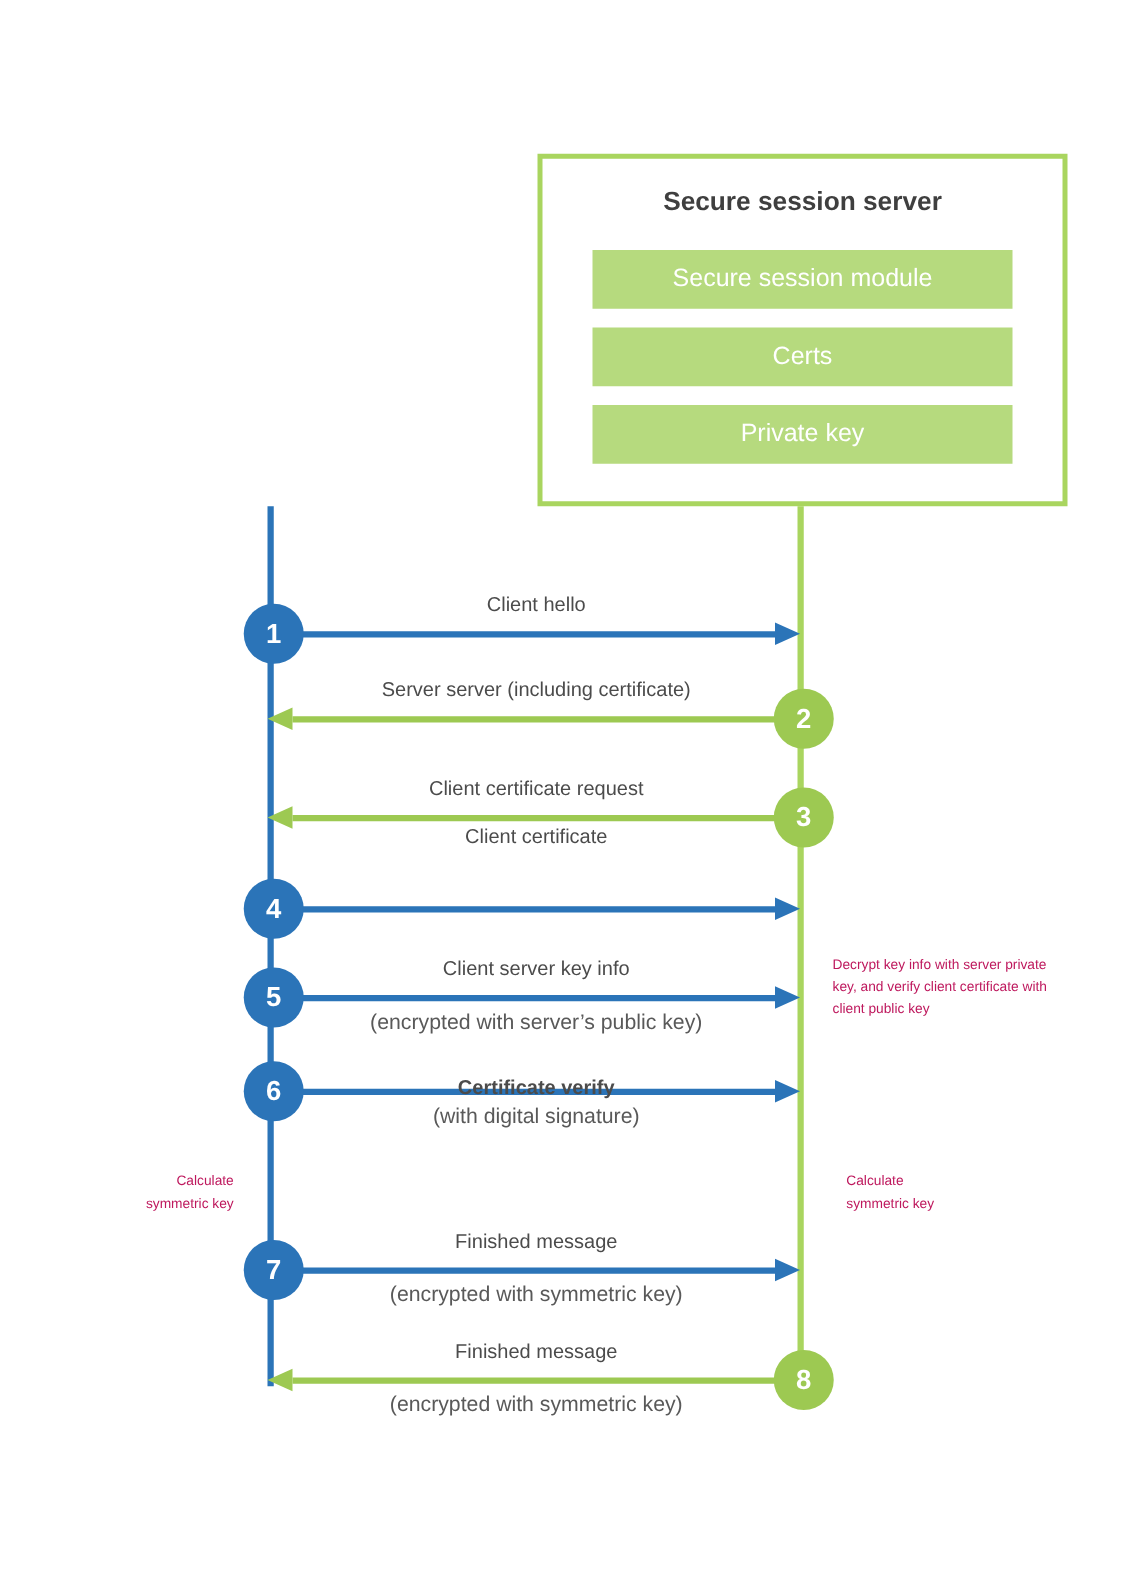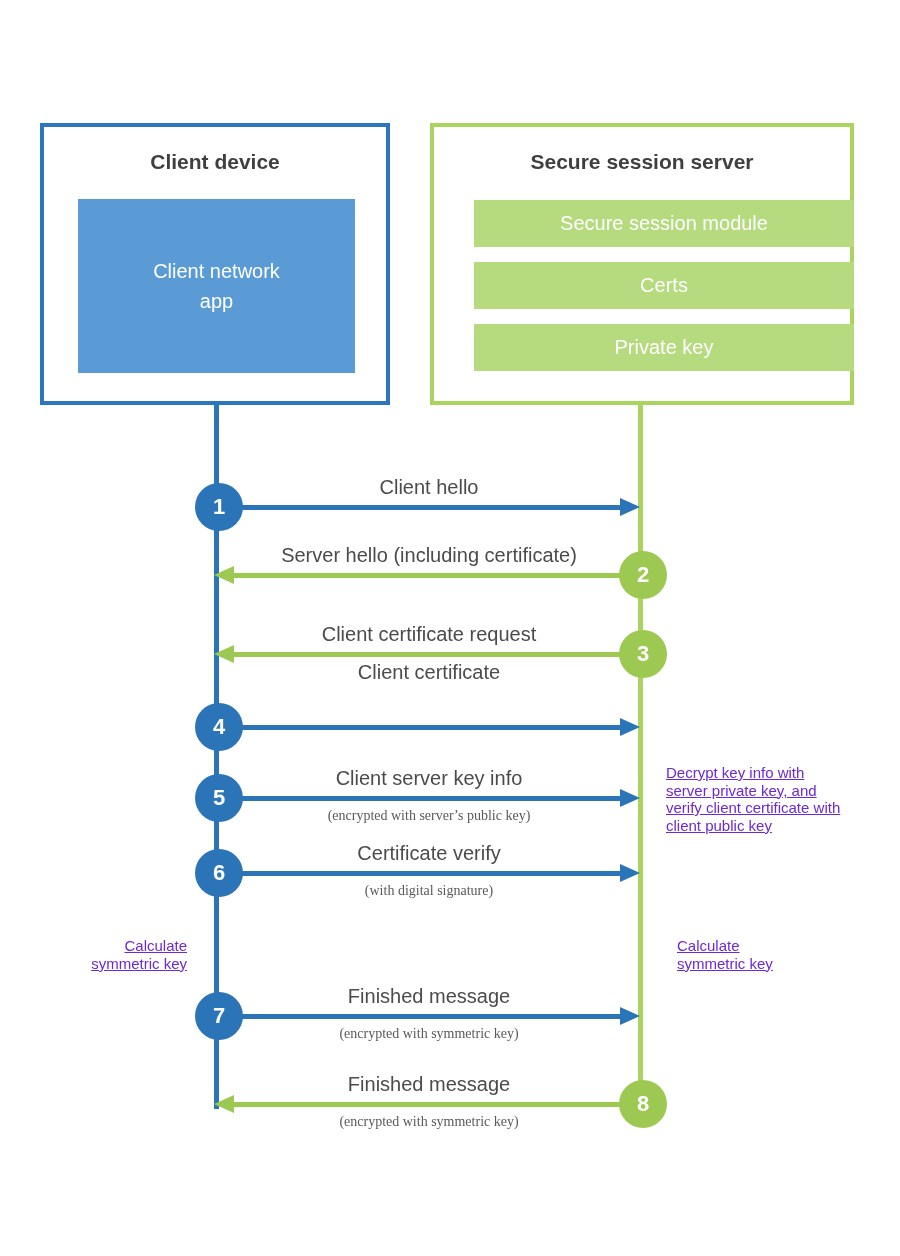--- a/index.html
+++ b/index.html
@@ -24,21 +24,21 @@
     position:absolute; left:0; top:23px; width:100%;
     text-align:center; font-size:21px; font-weight:bold; color:#3f3f3f;
   }
   .client-inner {
     position:absolute; left:34px; top:72px; width:277px; height:174px;
     background:#5b9bd5; color:#ffffff; font-size:20px; line-height:1.5;
     display:flex; align-items:center; justify-content:center;
     text-align:center; white-space:pre-line;
   }
   .module {
-    position:absolute; left:40px; width:380px; height:47px;
+    position:absolute; left:40px; width:336px; height:47px;
     background:#b6da7e; color:#ffffff; font-size:20px;
     display:flex; align-items:center; justify-content:center;
   }
 
   
   .vline { position:absolute; width:5px; }
   .vline.blue  { left:214px; top:405px; height:704px; background:#2b74b8; }
   .vline.green { left:638px; top:405px; height:699px; background:#a9d55f; }
 
   
@@ -55,44 +55,39 @@
   .arrow-line.green { background:#9dc952; }
   .arrow-head {
     position:absolute; width:0; height:0;
     border-top:9px solid transparent; border-bottom:9px solid transparent;
   }
   .arrow-head.right { border-left:20px solid #2b74b8; }
   .arrow-head.left  { border-right:20px solid #9dc952; }
 
   .step-label {
     position:absolute; left:229px; width:400px; text-align:center;
-    font-size:20px; color:#4b4b4b;
+    font-size:16px; color:#4b4b4b;
   }
   .step-sublabel {
     position:absolute; left:229px; width:400px; text-align:center;
-    font-size:14px; color:#595959;font-family:Liberation Serif, serif;
+    font-size:17px; color:#595959;
   }
 
   
-  .note { position:absolute; font-size:15px; color:#6d28d9; line-height:17.5px;text-decoration:underline; }
+  .note { position:absolute; font-size:11px; color:#be185d; line-height:17.5px; }
   .note-decrypt    { left:666px; top:764px; width:176px; }
   .note-calc-left  { left:58px;  top:937px; width:129px; text-align:right; white-space:pre-line; }
   .note-calc-right { left:677px; top:937px; width:130px; text-align:left;  white-space:pre-line; }
 </style>
 </head>
 <body>
 
 <div class="canvas">
 
 
-  <div class="box client-box">
-    <div class="box-title">Client device</div>
-    <div class="client-inner">Client network
-app</div>
-  </div>
 
   <div class="box server-box">
     <div class="box-title">Secure session server</div>
     <div id="modules-layer">
         <div class="module" style="top: 73px;">Secure session module</div>
         <div class="module" style="top: 135px;">Certs</div>
         <div class="module" style="top: 197px;">Private key</div>
       </div>
   </div>
 
@@ -100,38 +95,38 @@
   <div class="vline green"></div>
 
   <div id="steps-layer">
       <div class="arrow-line blue" style="left: 216.5px; top: 504.5px; width: 404px;"></div>
       <div class="arrow-head right blue" style="left: 619.5px; top: 498px;"></div>
       <div class="step-circle blue" style="left: 195px; top: 483px;">1</div>
       <div class="step-label" style="top: 476px;">Client hello</div>
       <div class="arrow-line green" style="left: 233.5px; top: 572.5px; width: 407px;"></div>
       <div class="arrow-head left green" style="left: 213.5px; top: 566px;"></div>
       <div class="step-circle green" style="left: 619px; top: 551px;">2</div>
-      <div class="step-label" style="top: 544px;">Server hello (including certificate)</div>
+      <div class="step-label" style="top: 544px;">Server server (including certificate)</div>
       <div class="arrow-line green" style="left: 233.5px; top: 651.5px; width: 407px;"></div>
       <div class="arrow-head left green" style="left: 213.5px; top: 645px;"></div>
       <div class="step-circle green" style="left: 619px; top: 630px;">3</div>
       <div class="step-label" style="top: 623px;">Client certificate request</div>
       <div class="arrow-line blue" style="left: 216.5px; top: 724.5px; width: 404px;"></div>
       <div class="arrow-head right blue" style="left: 619.5px; top: 718px;"></div>
       <div class="step-circle blue" style="left: 195px; top: 703px;">4</div>
       <div class="step-label" style="top: 661px;">Client certificate</div>
       <div class="arrow-line blue" style="left: 216.5px; top: 795.5px; width: 404px;"></div>
       <div class="arrow-head right blue" style="left: 619.5px; top: 789px;"></div>
       <div class="step-circle blue" style="left: 195px; top: 774px;">5</div>
       <div class="step-label" style="top: 767px;">Client server key info</div>
       <div class="step-sublabel" style="top: 808px;">(encrypted with server’s public key)</div>
       <div class="arrow-line blue" style="left: 216.5px; top: 870.5px; width: 404px;"></div>
       <div class="arrow-head right blue" style="left: 619.5px; top: 864px;"></div>
       <div class="step-circle blue" style="left: 195px; top: 849px;">6</div>
-      <div class="step-label" style="top: 842px;">Certificate verify</div>
+      <div class="step-label" style="top: 862px; font-weight: bold;">Certificate verify</div>
       <div class="step-sublabel" style="top: 883px;">(with digital signature)</div>
       <div class="arrow-line blue" style="left: 216.5px; top: 1013.5px; width: 404px;"></div>
       <div class="arrow-head right blue" style="left: 619.5px; top: 1007px;"></div>
       <div class="step-circle blue" style="left: 195px; top: 992px;">7</div>
       <div class="step-label" style="top: 985px;">Finished message</div>
       <div class="step-sublabel" style="top: 1026px;">(encrypted with symmetric key)</div>
       <div class="arrow-line green" style="left: 233.5px; top: 1101.5px; width: 407px;"></div>
       <div class="arrow-head left green" style="left: 213.5px; top: 1095px;"></div>
       <div class="step-circle green" style="left: 619px; top: 1080px;">8</div>
       <div class="step-label" style="top: 1073px;">Finished message</div>

